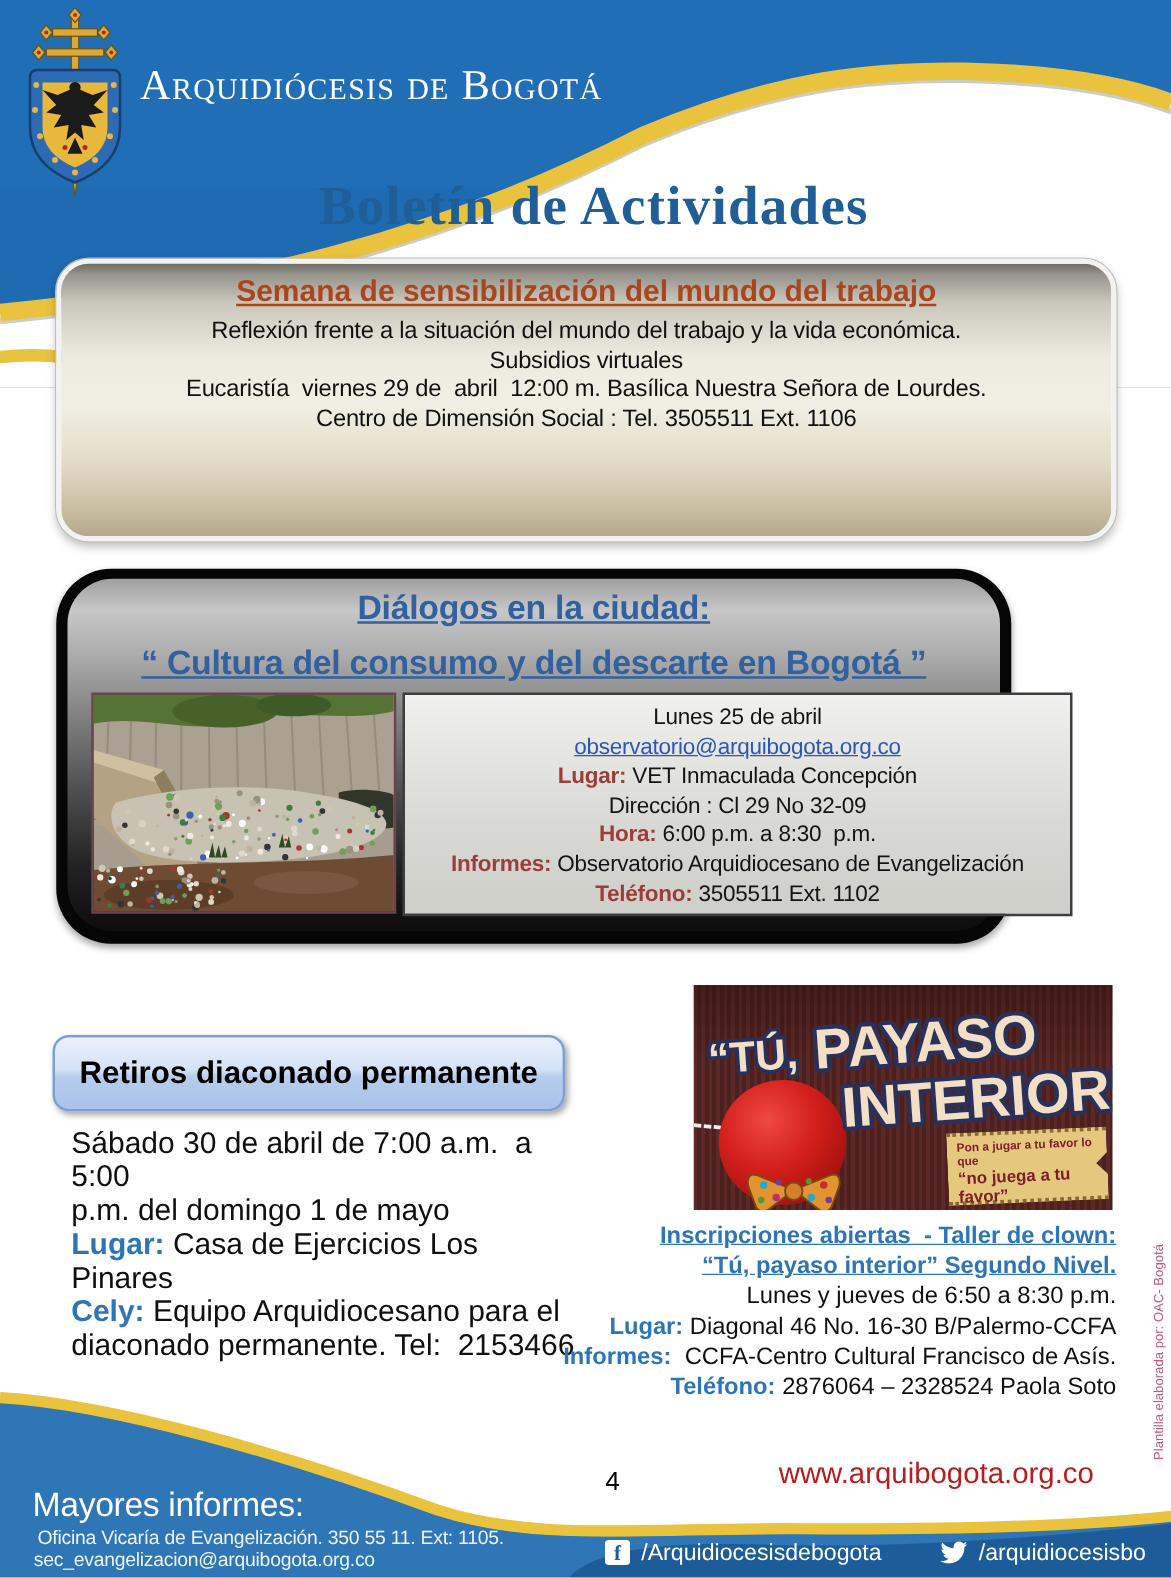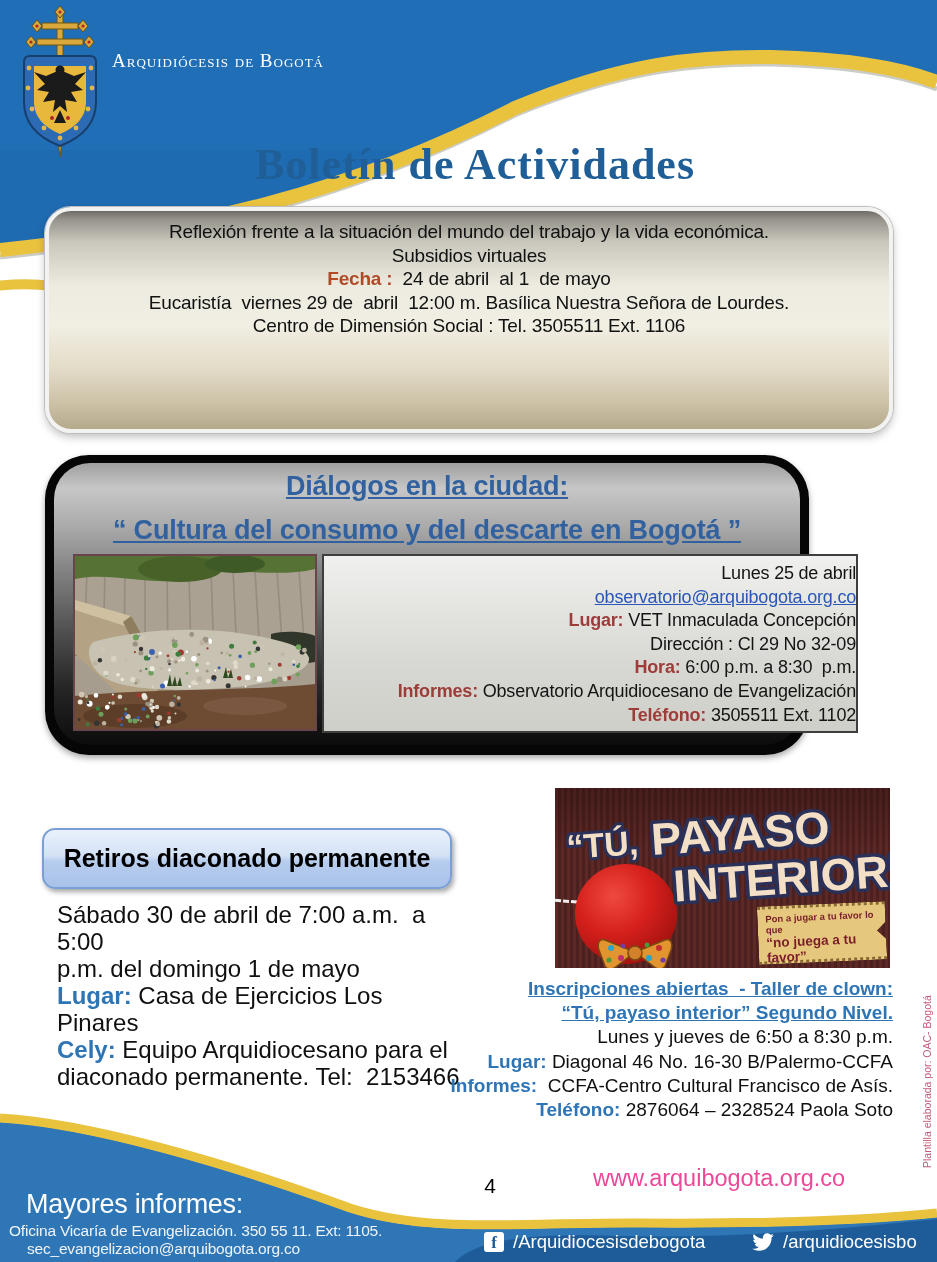--- a/index.html
+++ b/index.html
@@ -2,21 +2,21 @@
 <html><head>
 <meta charset="utf-8">
 <style>
   html,body{margin:0;padding:0;background:#888;}
   .page{position:relative;width:937px;height:1262px;background:#fff;overflow:hidden;
         font-family:"Liberation Sans",sans-serif;}
   .abs{position:absolute;}
   .line{white-space:pre-wrap;}
   
   .org-name{position:absolute;left:112px;top:50px;font-family:"Liberation Serif",serif;
-            font-variant:small-caps;font-size:19px;color:#fff;letter-spacing:1px;}
+            font-variant:small-caps;font-size:34px;color:#fff;letter-spacing:1px;}
   .page-title{position:absolute;left:150px;top:139px;width:650px;text-align:center;
               font-family:"Liberation Serif",serif;font-weight:bold;font-size:44px;
               color:#1F5E96;letter-spacing:1px;}
   
   .card1{position:absolute;left:45px;top:207px;width:848px;height:226px;border-radius:26px;
          border:4px solid #F2F2F0;box-sizing:border-box;text-align:center;padding-top:9px;
          box-shadow:0 0 0 1px #BDBDBD,0 4px 8px rgba(0,0,0,.25);
          background:linear-gradient(180deg,#6E6C66 0%,#97948C 4%,#C9C6BC 14%,#EDEADF 34%,
                     #F1EEE3 52%,#E3DCC8 72%,#CDC2A7 88%,#B5A98C 100%);}
   .card1-title{font-size:24px;font-weight:bold;color:#A8471F;text-decoration:underline;margin-bottom:5px;}
@@ -28,21 +28,21 @@
   .card2-inner{position:absolute;left:9px;top:8px;right:9px;bottom:10px;border-radius:36px;
          background:linear-gradient(180deg,#9F9FA0 0%,#C7C7C8 9%,#ABABAC 22%,#7E7E7F 40%,
                     #4F4F50 60%,#252526 80%,#0C0C0C 100%);}
   .card2-title{position:absolute;left:0;width:100%;text-align:center;font-weight:bold;
                font-size:27px;color:#31619E;text-decoration:underline;letter-spacing:-.2px;}
   .t1{top:16px;}.t2{top:60px;}
   .dump{position:absolute;left:28px;top:99px;border:2px solid #69454B;line-height:0;}
   .infobox{position:absolute;left:277px;top:99px;width:536px;height:179px;box-sizing:border-box;
            border:2px solid #3E3E3E;text-align:center;padding-top:6px;
            background:linear-gradient(180deg,#F0F0EE,#D8D8D4 60%,#CFCFC9);}
-  .infobox .line{font-size:18px;line-height:23.6px;color:#141414;letter-spacing:-.2px;text-align:right;}
+  .infobox .line{font-size:18px;line-height:23.6px;color:#141414;letter-spacing:-.2px;}
   .lbl-maroon{color:#9E3C3A;font-weight:bold;}
   .email-link{color:#2B56B8;text-decoration:underline;}
   
   .retiros-btn{position:absolute;left:42px;top:828px;width:410px;height:61px;border-radius:13px;
         border:2px solid #7A9FD4;box-sizing:border-box;display:flex;align-items:center;justify-content:center;
         font-size:25px;font-weight:bold;color:#000;box-shadow:2px 3px 5px rgba(0,0,0,.35);
         background:linear-gradient(180deg,#EAF1FB 0%,#D4E2F6 45%,#B7CDEE 55%,#A9C2EA 100%);}
   .retiros-text{position:absolute;left:57px;top:901px;width:412px;font-size:24px;line-height:27px;color:#101010;}
   .lbl-blue{color:#2E75B6;font-weight:bold;}
   
@@ -57,23 +57,23 @@
        border-top:3px dotted #8A6A33;border-bottom:3px dotted #8A6A33;
        clip-path:polygon(0 0,100% 0,100% 35%,93% 50%,100% 65%,100% 100%,0 100%);
        color:#7B1D2A;font-weight:bold;line-height:1.12;text-align:left;}
   .tag .s1{font-size:9.5px;}.tag .s2{font-size:13.5px;}.tag .s3{font-size:8.5px;}
   
   .clown-block{position:absolute;left:430px;top:977px;width:463px;text-align:right;
                font-size:19px;line-height:24.2px;color:#101010;}
   .clown-head{font-weight:bold;color:#2E75B6;text-decoration:underline;}
   
   .page-num{position:absolute;left:470px;top:1174px;width:40px;text-align:center;font-size:21px;color:#000;}
-  .website{position:absolute;left:593px;top:1165px;width:312px;text-align:left;font-size:23.5px;color:#ec4899;}
+  .website{position:absolute;left:593px;top:1165px;width:312px;text-align:center;font-size:23.5px;color:#b91c1c;}
   .mayores{position:absolute;left:26px;top:1189px;font-size:27px;color:#FDFDFD;letter-spacing:-.3px;}
-  .office{position:absolute;left:9px;top:1222px;font-size:15.5px;color:#EFF4FA;letter-spacing:-.2px;}
+  .office{position:absolute;left:30px;top:1222px;font-size:15.5px;color:#EFF4FA;letter-spacing:-.2px;}
   .femail{position:absolute;left:27px;top:1240px;font-size:15.5px;color:#EFF4FA;letter-spacing:-.2px;}
   .social{position:absolute;top:1231px;display:flex;align-items:center;gap:9px;color:#fff;font-size:18.5px;}
   .fb{left:484px;}.tw{left:752px;}
   .fb-icon{width:20px;height:20px;background:#fff;border-radius:3px;color:#1D5C99;font-weight:bold;
            font-size:17px;display:flex;align-items:flex-end;justify-content:center;overflow:hidden;
            font-family:"Liberation Serif",serif;line-height:19px;}
   .credit{position:absolute;left:921px;top:1168px;transform:rotate(-90deg);transform-origin:0 0;
           font-size:10.5px;color:#C45C79;white-space:nowrap;}
 </style>
 </head>
@@ -130,27 +130,27 @@
       <polygon points="46,104 40,117 52,117" fill="#1B1B1B"></polygon>
       <circle cx="38" cy="112" r="2" fill="#B3252B"></circle>
         <circle cx="54" cy="112" r="2" fill="#B3252B"></circle>
     </g>
   </svg>
 
   <div class="org-name">Arquidiócesis de Bogotá</div>
   <div class="page-title">Boletín de Actividades</div>
 
   <section class="card1">
+    <div class="card1-title">Semana de sensibilización del mundo del trabajo</div>
     <div>
 
         <div class="line"><span class="lbl-rust"></span><span>Reflexión frente a la situación del mundo del trabajo y la vida económica.</span></div>
 
         <div class="line"><span class="lbl-rust"></span><span>Subsidios virtuales</span></div>
 
-        <div class="line"><span class="lbl-rust">Fecha :</span><span>  24 de abril  al 1  de mayo</span></div>
 
         <div class="line"><span class="lbl-rust"></span><span>Eucaristía  viernes 29 de  abril  12:00 m. Basílica Nuestra Señora de Lourdes.</span></div>
 
 
 
         <div class="line"><span class="lbl-rust"></span><span>Centro de Dimensión Social : Tel. 3505511 Ext. 1106</span></div>
       </div>
   </section>
 
   <section class="card2">

